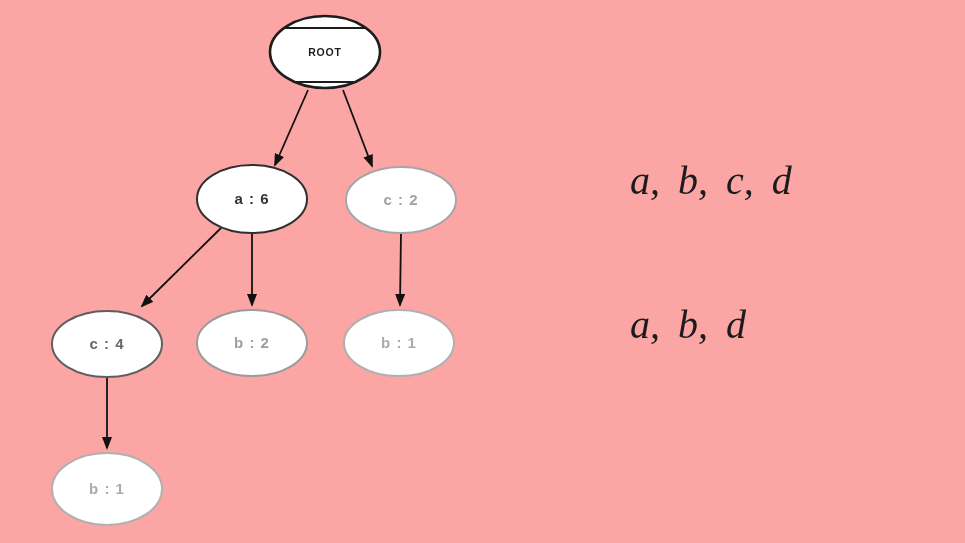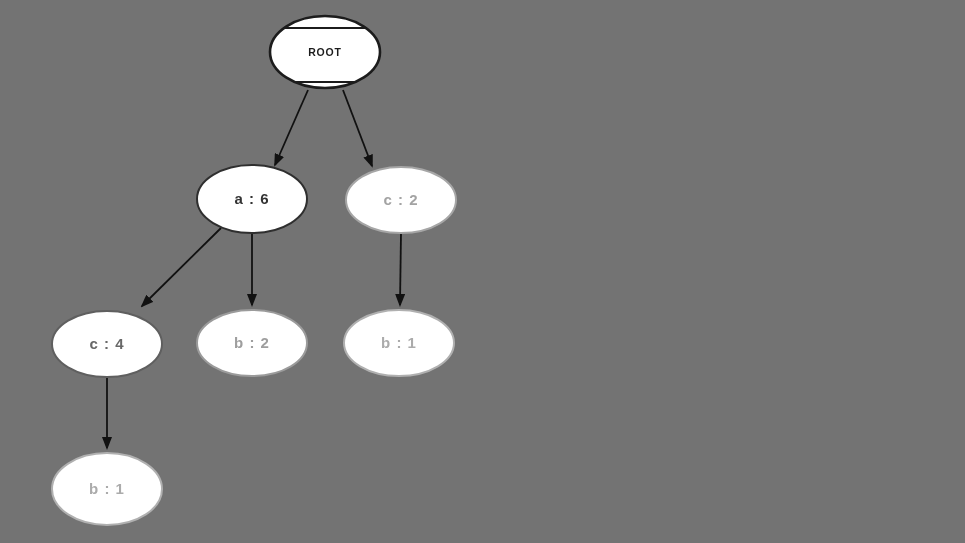--- a/index.html
+++ b/index.html
@@ -7,21 +7,21 @@
     padding: 0;
     background: #ffffff;
     width: 965px;
     height: 543px;
     overflow: hidden;
   }
   .stage {
     position: relative;
     width: 965px;
     height: 543px;
-    background: #737373;
+    background: #fca5a5;
     font-family: "Liberation Sans", sans-serif;
   }
   svg.tree-canvas {
     position: absolute;
     left: 0;
     top: 0;
   }
   .node-ellipse {
     fill: #ffffff;
     stroke-width: 2;
@@ -114,20 +114,22 @@
       <text class="node-label" x="399" y="348" fill="#ababab">b : 1</text>
     </g>
 
     <g>
       <ellipse class="node-ellipse" cx="107" cy="489" rx="55" ry="36" stroke="#b0b0b0"></ellipse>
       <text class="node-label" x="107" y="494" fill="#ababab">b : 1</text>
     </g>
   </svg>
 
   <div class="transactions">
+    <div class="tx-line">a, b, c, d</div>
+    <div class="tx-line">a, b, d</div>
     
     
     
     
     
   </div>
 
 </div>
 
 </body></html>

